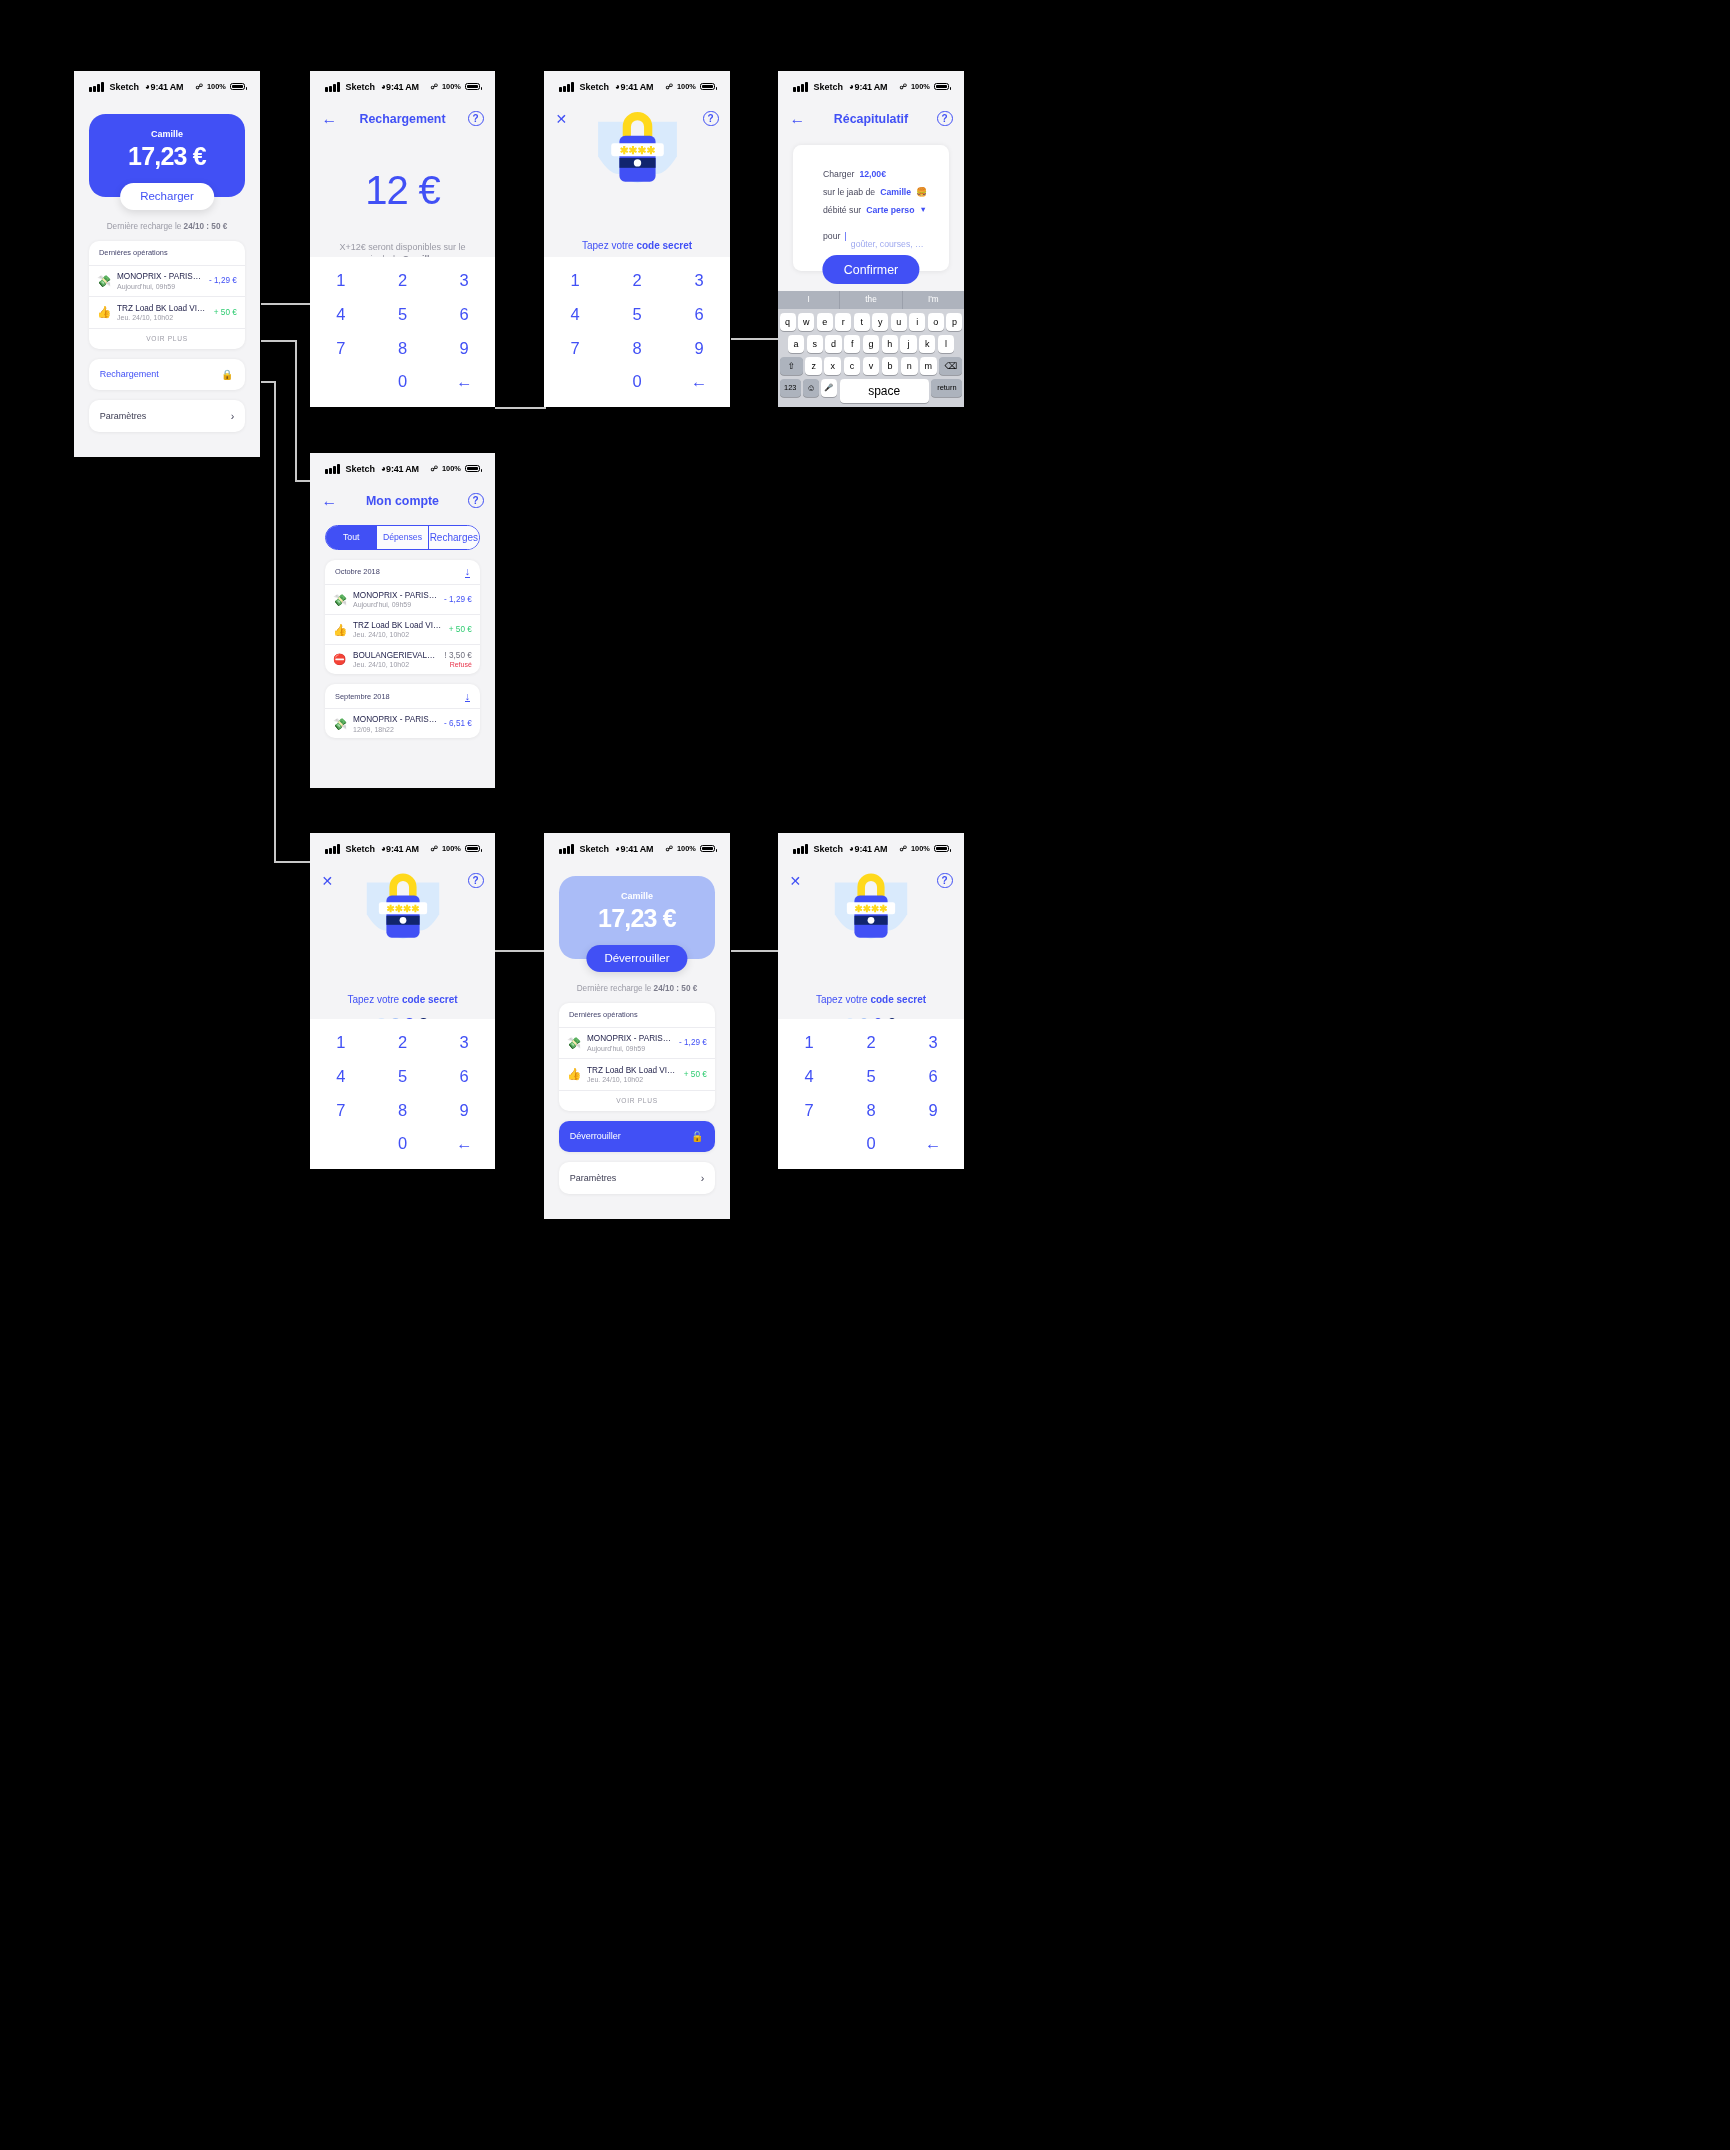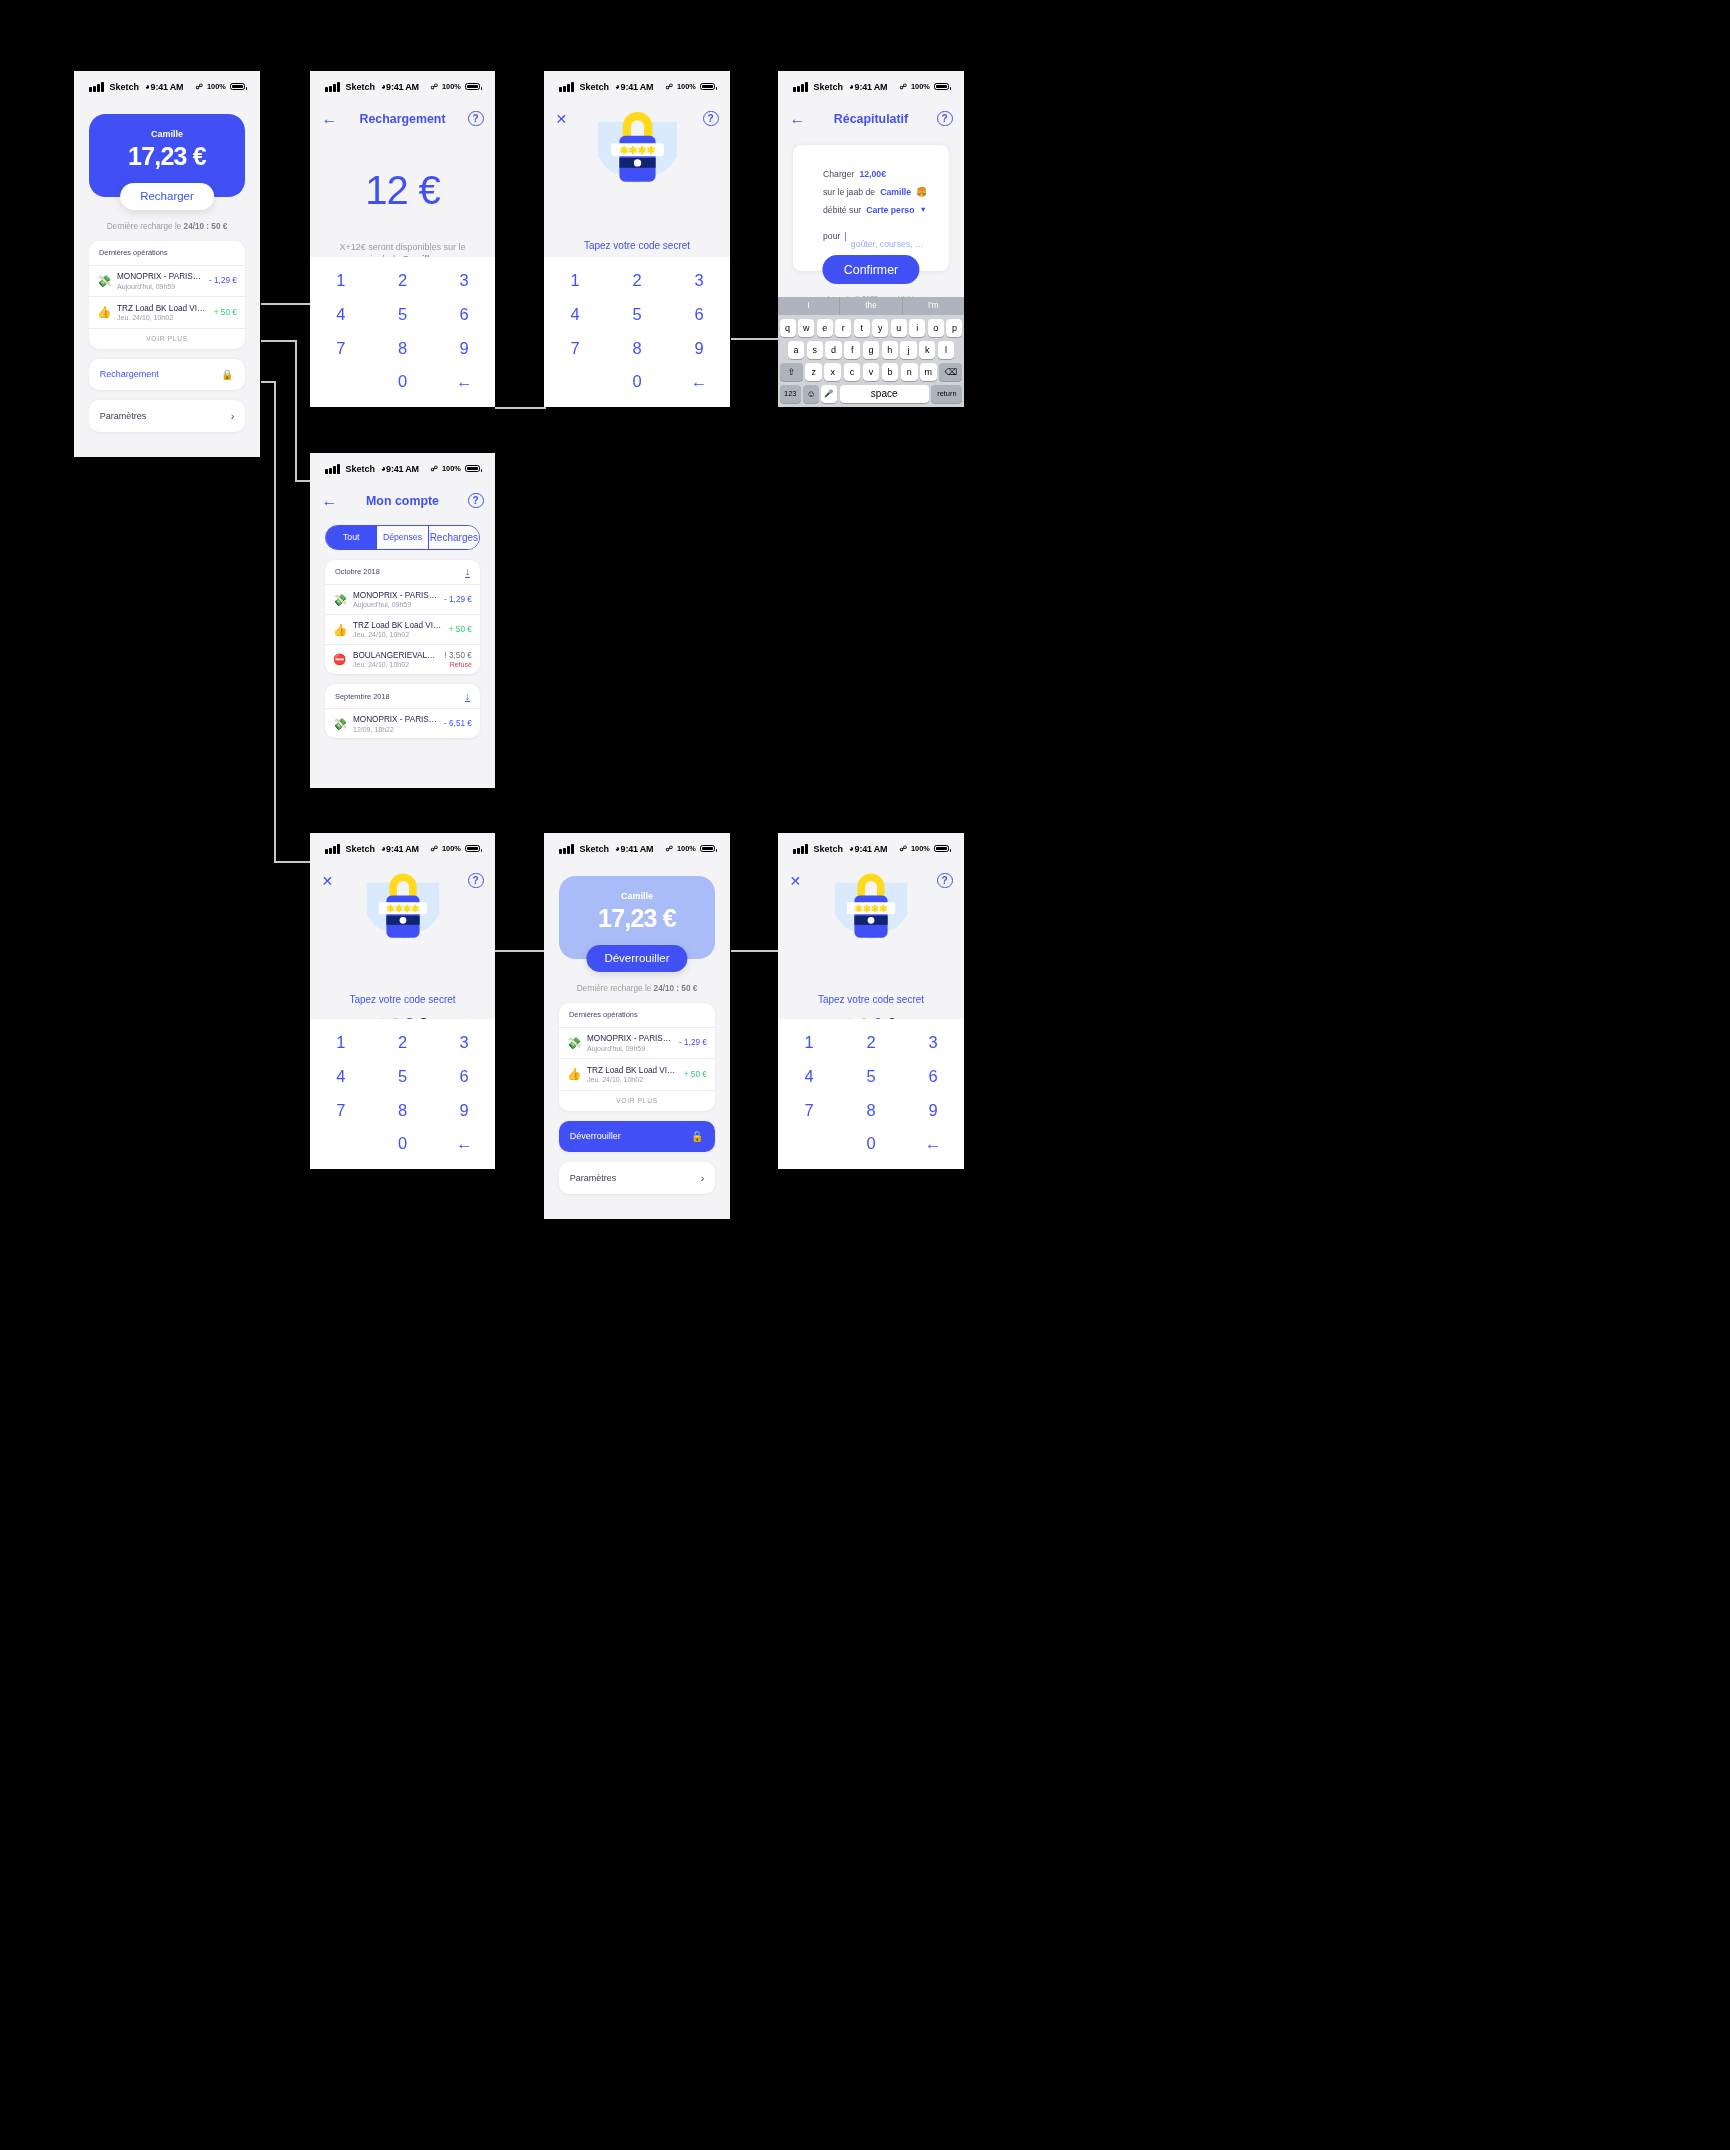--- a/index.html
+++ b/index.html
@@ -112,21 +112,21 @@
   .valider {
     display:block; margin:18px auto 0; background:#4150f5; color:#fff; border:none;
     border-radius:21.4px; padding:11.5px 0; width:calc(100% - 124px); font-size:17.3px;
     font-family:inherit; cursor:pointer;
   }
   .chargement-note { text-align:center; color:#9a9aa5; font-size:10.7px; margin-top:10.7px; }
 
   
   .pin-mascot { display:flex; justify-content:center; margin-top:-35px; }
   .pin-title { text-align:center; color:#4150f5; font-size:14px; margin-top:58px; }
-  .pin-title b { font-weight:normal; }
+  .pin-title b { font-weight:bold; }
   .pin-dots { display:flex; justify-content:center; gap:9px; margin-top:20px; }
   .pin-dots span { width:9px; height:9px; border-radius:50%; display:block; }
   .pin-forgot { text-align:center; margin-top:23px; }
   .pin-forgot a { color:#4150f5; font-size:11.5px; text-decoration:underline; cursor:pointer; }
 
   
   .recap-card { background:#fff; border-radius:11.5px; margin:18px 21.4px 0; padding:20px 0 28px;
                 box-shadow:0 0.8px 5px rgba(0,0,0,0.07); position:relative; }
   .recap-line { display:flex; align-items:center; gap:7.4px; padding:7.4px 0 7.4px 45px; font-size:13px; color:#4a4a5e; }
   .recap-line .val { color:#4150f5; font-weight:bold; }
@@ -477,21 +477,21 @@
         <div class="key" style="height:18px;font-size:9px;">v</div>
         <div class="key" style="height:18px;font-size:9px;">b</div>
         <div class="key" style="height:18px;font-size:9px;">n</div>
         <div class="key" style="height:18px;font-size:9px;">m</div>
         <div class="key grey" style="height:18px;font-size:9px;flex:1.4;">⌫</div>
       </div>
       <div class="kbd-row" style="gap:2.5px;margin-top:4.1px;padding:0 1.6px;">
         <div class="key grey sml" style="height:18px;font-size:7.4px;flex:1.1;">123</div>
         <div class="key grey" style="height:18px;font-size:9px;flex:0.8;">☺</div>
         <div class="key" style="height:18px;font-size:7.4px;flex:0.8;">🎤</div>
-        <div class="key space" style="height:18px;font-size:10px;">space</div>
+        <div class="key space" style="height:24px;font-size:12px;">space</div>
         <div class="key grey sml" style="height:18px;font-size:7.4px;flex:1.6;">return</div>
       </div>
     </div>
   </div>
 
   <div class="phone" style="left:310px; top:453px; width:185px; height:335px;">
     <div class="statusbar">
       <span class="sb-left">
         <span class="bars">
             <i></i>

